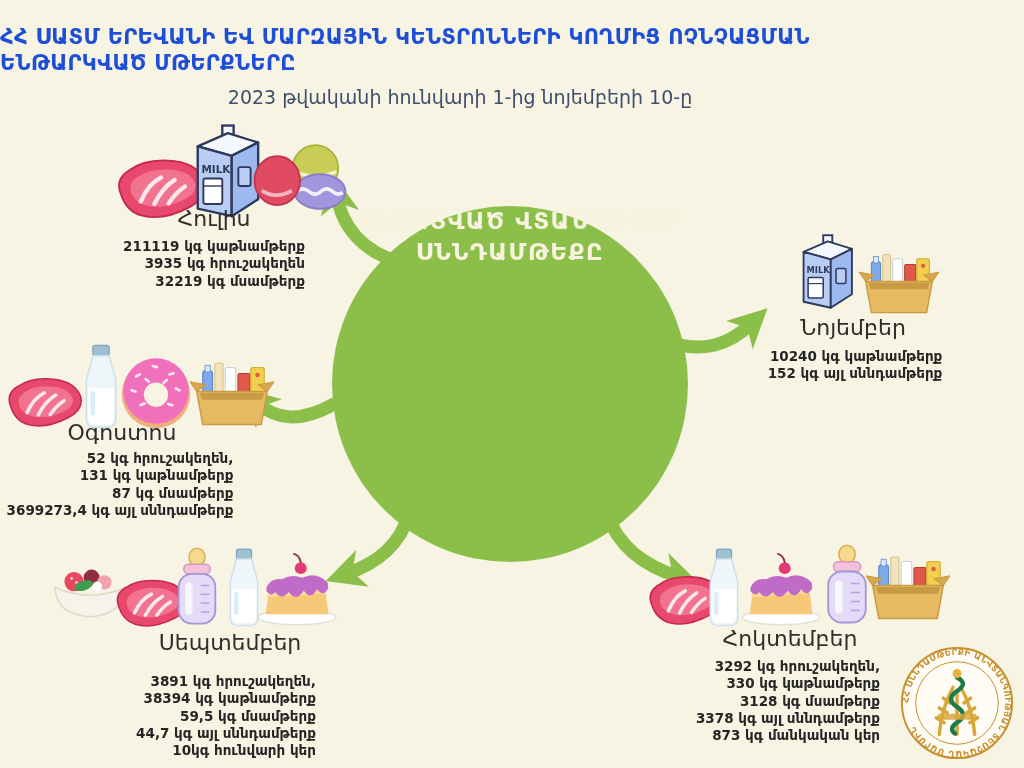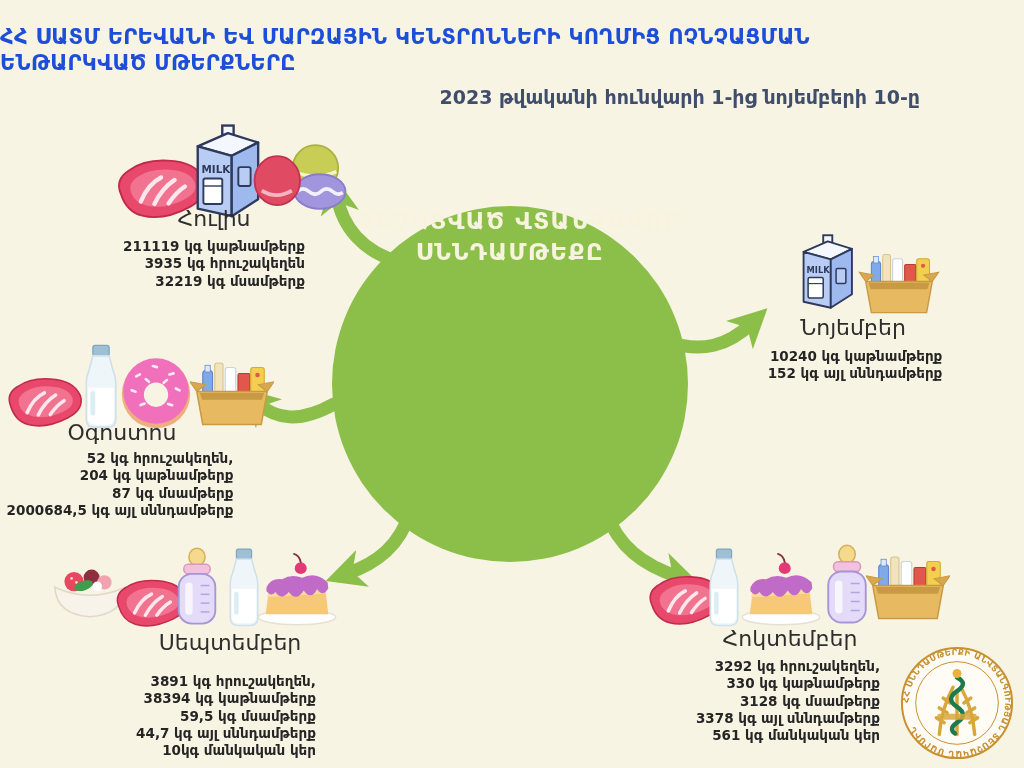--- a/index.html
+++ b/index.html
@@ -6,22 +6,22 @@
   #canvas{
     position:relative;width:1024px;height:768px;overflow:hidden;
     background:#f8f4e3;
     font-family:"DejaVu Sans",sans-serif;
   }
   .title{
     position:absolute;top:24px;left:0;width:1024px;text-align:left;
     font-size:21px;font-weight:bold;color:#1d4ed8;line-height:26px;letter-spacing:.3px;
   }
   .subtitle{
-    position:absolute;top:86px;left:0;width:920px;text-align:right;
-    font-size:19px;font-weight:bold;color:#3f4e6b;
+    position:absolute;top:86px;left:0;width:920px;text-align:center;
+    font-size:19px;font-weight:normal;color:#3f4e6b;
   }
   .bubble{
     position:absolute;left:332px;top:206px;width:356px;height:356px;border-radius:50%;
     background:#8cbf4a;display:flex;flex-direction:column;align-items:center;
   }
   .bubble .line{
     color:#f8f3df;font-size:23px;font-weight:bold;letter-spacing:1.5px;line-height:31px;white-space:nowrap;
   }
   .month-name{
     position:absolute;transform:translateX(-50%);white-space:nowrap;
@@ -208,23 +208,23 @@
     </svg>
   <svg class="icon" style="left:118px;top:356px;width:76px;height:76px">
       <use href="#sym-donut"></use>
     </svg>
   <svg class="icon" style="left:190px;top:354px;width:84px;height:72px">
       <use href="#sym-box"></use>
     </svg>
   <div class="month-name" style="left:122px;top:420px">Օգոստոս</div>
   <div class="stats" style="left:120px;top:450px">
     <div>52 կգ հրուշակեղեն,</div>
-    <div>204 կգ կաթնամթերք</div>
+    <div>131 կգ կաթնամթերք</div>
     <div>87 կգ մսամթերք</div>
-    <div>2000684,5 կգ այլ սննդամթերք</div>
+    <div>3699273,4 կգ այլ սննդամթերք</div>
   </div>
 
   <svg class="icon" style="left:50px;top:560px;width:80px;height:64px">
       <use href="#sym-bowl"></use>
     </svg>
   <svg class="icon" style="left:112px;top:572px;width:80px;height:58px;transform:rotate(-4deg)">
       <use href="#sym-steak"></use>
     </svg>
   <svg class="icon" style="left:170px;top:546px;width:54px;height:82px">
       <use href="#sym-babybottle"></use>
@@ -234,21 +234,21 @@
     </svg>
   <svg class="icon" style="left:256px;top:550px;width:82px;height:78px">
       <use href="#sym-cake"></use>
     </svg>
   <div class="month-name" style="left:230px;top:630px">Սեպտեմբեր</div>
   <div class="stats" style="left:226px;top:673px">
     <div>3891 կգ հրուշակեղեն,</div>
     <div>38394 կգ կաթնամթերք</div>
     <div>59,5 կգ մսամթերք</div>
     <div>44,7 կգ այլ սննդամթերք</div>
-    <div>10կգ մանկական կեր</div>
+    <div>10կգ հունվարի կեր</div>
   </div>
 
   <svg class="icon" style="left:645px;top:568px;width:82px;height:60px;transform:rotate(-6deg)">
       <use href="#sym-steak"></use>
     </svg>
   <svg class="icon" style="left:702px;top:546px;width:44px;height:84px">
       <use href="#sym-bottle"></use>
     </svg>
   <svg class="icon" style="left:740px;top:550px;width:82px;height:78px">
       <use href="#sym-cake"></use>
@@ -258,21 +258,21 @@
     </svg>
   <svg class="icon" style="left:866px;top:548px;width:84px;height:72px">
       <use href="#sym-box"></use>
     </svg>
   <div class="month-name" style="left:790px;top:626px">Հոկտեմբեր</div>
   <div class="stats" style="left:788px;top:658px">
     <div>3292 կգ հրուշակեղեն,</div>
     <div>330 կգ կաթնամթերք</div>
     <div>3128 կգ մսամթերք</div>
     <div>3378 կգ այլ սննդամթերք</div>
-    <div>561 կգ մանկական կեր</div>
+    <div>873 կգ մանկական կեր</div>
   </div>
 
   <svg class="logo" width="118" height="118" viewBox="0 0 120 120">
     <circle cx="60" cy="60" r="56" fill="#fefcf4" stroke="#c8902f" stroke-width="2"></circle>
     <circle cx="60" cy="60" r="42" fill="none" stroke="#c8902f" stroke-width="1"></circle>
     <defs>
       <path id="ringPath" d="M60,60 m-49,0 a49,49 0 1,1 98,0 a49,49 0 1,1 -98,0"></path>
     </defs>
     <text font-size="8.5" font-weight="bold" fill="#c8902f" letter-spacing="0.5">
       <textPath href="#ringPath">ՀՀ ՍՆՆԴԱՄԹԵՐՔԻ ԱՆՎՏԱՆԳՈՒԹՅԱՆ ՏԵՍՉԱԿԱՆ ՄԱՐՄԻՆ</textPath>

